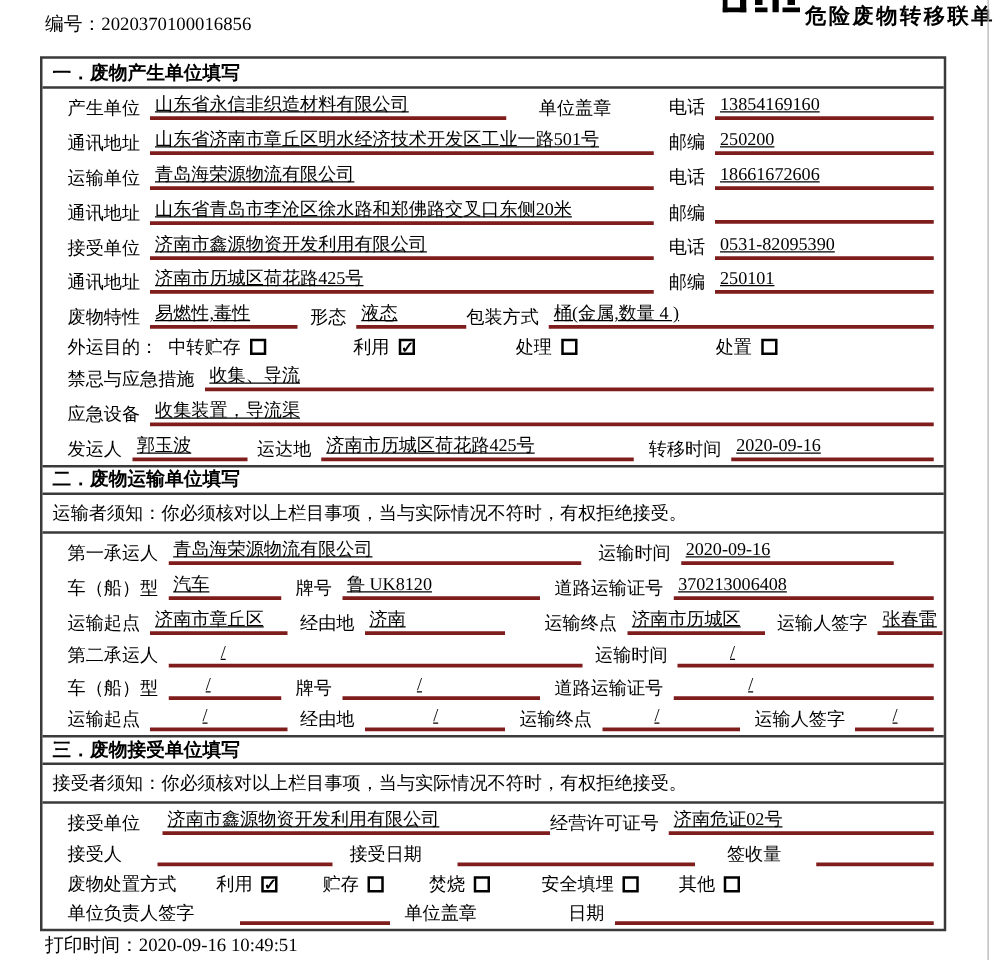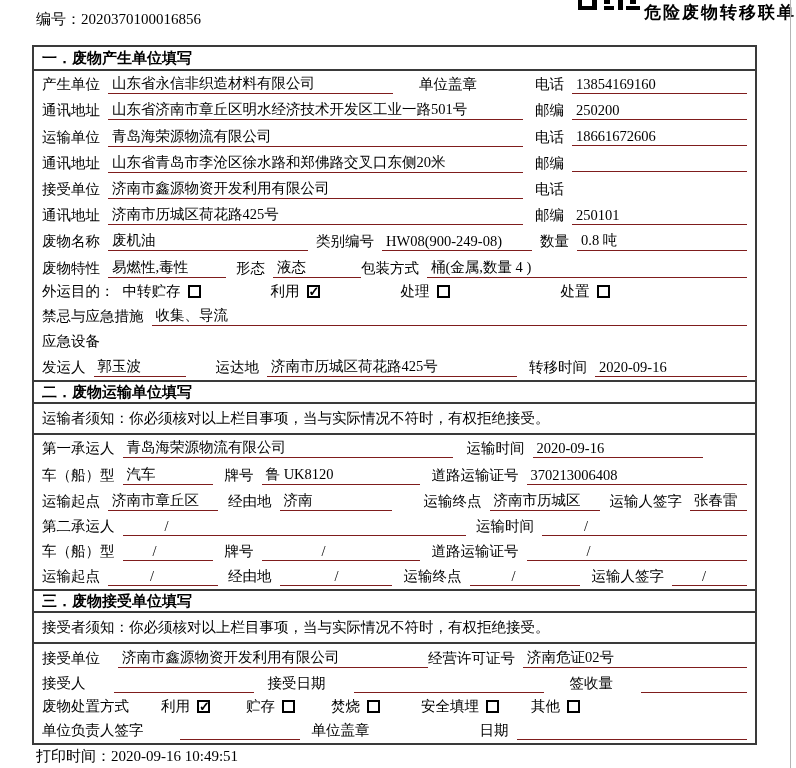--- a/index.html
+++ b/index.html
@@ -10,25 +10,25 @@
   .docno { position:absolute; left:36px; top:10px; font-size:15px; white-space:nowrap; }
   .title { position:absolute; left:0; right:0; top:1px; text-align:right; font-size:17px; font-weight:bold; letter-spacing:2px; }
   .qr { position:absolute; left:578px; top:0; width:62px; height:10px; }
   .ftable { position:absolute; left:32px; top:45px; width:725px; height:700px;
             border:2px solid #3a3a3a; display:flex; flex-direction:column; background:#fff; }
   .hrow { flex:0 0 24px; display:flex; align-items:center; padding:0 8px;
           font-size:15px; font-weight:bold; border-bottom:2px solid #3a3a3a; }
   .sec-start { border-top:2px solid #3a3a3a; }
   .nrow { flex:0 0 31px; display:flex; align-items:center; padding:0 8px;
           font-size:14.5px; border-bottom:2px solid #3a3a3a; }
-  .row { flex:1 1 auto; display:flex; align-items:flex-end; padding:0 8px 3px 8px; font-size:14.5px; }
+  .row { flex:1 1 auto; display:flex; align-items:flex-end; padding:0 8px 3px 20px; font-size:14.5px; }
   .oprow { align-items:center; padding-bottom:0; }
   .lbl { white-space:nowrap; flex:0 0 auto; }
-  .v { border-bottom:1px solid #7f1d1d; padding:0 4px; margin-left:8px;
-       white-space:nowrap; min-height:18px; flex:0 0 auto; }
+  .v { border-bottom:3px solid #7f1d1d; padding:0 4px; margin-left:8px;
+       white-space:nowrap; min-height:18px; flex:0 0 auto;text-decoration:underline; }
   .fill { flex:1 1 auto; }
   .sl { padding-left:42px; }
   .rg { margin-left:auto; display:flex; align-items:center; width:212px; flex:0 0 212px; }
   .rg .v { flex:1 1 auto; }
   .opt { display:flex; align-items:center; flex:0 0 auto; }
   .cb { display:inline-block; width:13px; height:13px; border:2px solid #000;
         margin-left:7px; font-size:13px; line-height:10px; text-align:center;
         font-weight:bold; overflow:visible; }
   .footer { position:absolute; left:36px; top:747px; font-size:15px; white-space:nowrap; }
 </style>
@@ -91,40 +91,33 @@
         <span class="lbl">邮编</span>
         <span class="v fill"></span>
       </span>
     </div>
 
     <div class="row">
       <span class="lbl">接受单位</span>
       <span class="v fill" style="margin-right:12px">济南市鑫源物资开发利用有限公司</span>
       <span class="rg">
         <span class="lbl">电话</span>
+        <span class="v fill">0531-82095390</span>
       </span>
     </div>
 
     <div class="row">
       <span class="lbl">通讯地址</span>
       <span class="v fill" style="margin-right:12px">济南市历城区荷花路425号</span>
       <span class="rg">
         <span class="lbl">邮编</span>
         <span class="v fill">250101</span>
       </span>
     </div>
 
-    <div class="row">
-      <span class="lbl">废物名称</span>
-      <span class="v" style="width:200px">废机油</span>
-      <span class="lbl" style="margin-left:8px">类别编号</span>
-      <span class="v" style="width:150px">HW08(900-249-08)</span>
-      <span class="lbl" style="margin-left:8px">数量</span>
-      <span class="v fill">0.8 吨</span>
-    </div>
 
     <div class="row">
       <span class="lbl">废物特性</span>
       <span class="v" style="width:118px">易燃性,毒性</span>
       <span class="lbl" style="margin-left:10px">形态</span>
       <span class="v" style="width:88px">液态</span>
       <span class="lbl" style="">包装方式</span>
       <span class="v fill">桶(金属,数量 4 )</span>
     </div>
 
@@ -149,26 +142,27 @@
     </div>
 
 
     <div class="row">
       <span class="lbl">禁忌与应急措施</span>
       <span class="v fill">收集、导流</span>
     </div>
 
     <div class="row">
       <span class="lbl">应急设备</span>
+      <span class="v fill">收集装置，导流渠</span>
     </div>
 
     <div class="row">
       <span class="lbl">发运人</span>
       <span class="v" style="width:92px">郭玉波</span>
-      <span class="lbl" style="margin-left:30px">运达地</span>
+      <span class="lbl" style="margin-left:8px">运达地</span>
       <span class="v" style="width:250px">济南市历城区荷花路425号</span>
       <span class="lbl" style="margin-left:12px">转移时间</span>
       <span class="v fill">2020-09-16</span>
     </div>
 
     <div class="hrow sec-start">二．废物运输单位填写</div>
     <div class="nrow">运输者须知：你必须核对以上栏目事项，当与实际情况不符时，有权拒绝接受。</div>
 
     <div class="row">
       <span class="lbl">第一承运人</span>
@@ -264,21 +258,21 @@
       <span class="opt">
         <span class="lbl">其他</span>
         <span class="cb"></span>
       </span>
     </div>
 
     <div class="row">
       <span class="lbl">单位负责人签字</span>
       <span class="v" style="width:120px;margin-left:36px"></span>
       <span class="lbl" style="margin-left:12px">单位盖章</span>
-      <span class="lbl" style="margin-left:110px">日期</span>
+      <span class="lbl" style="margin-left:73px">日期</span>
       <span class="v fill"></span>
     </div>
 
   </div>
 
   <div class="footer"><span>打印时间：</span><span>2020-09-16 10:49:51</span></div>
 
   <div class="edge-line"></div>
 
 </div>

